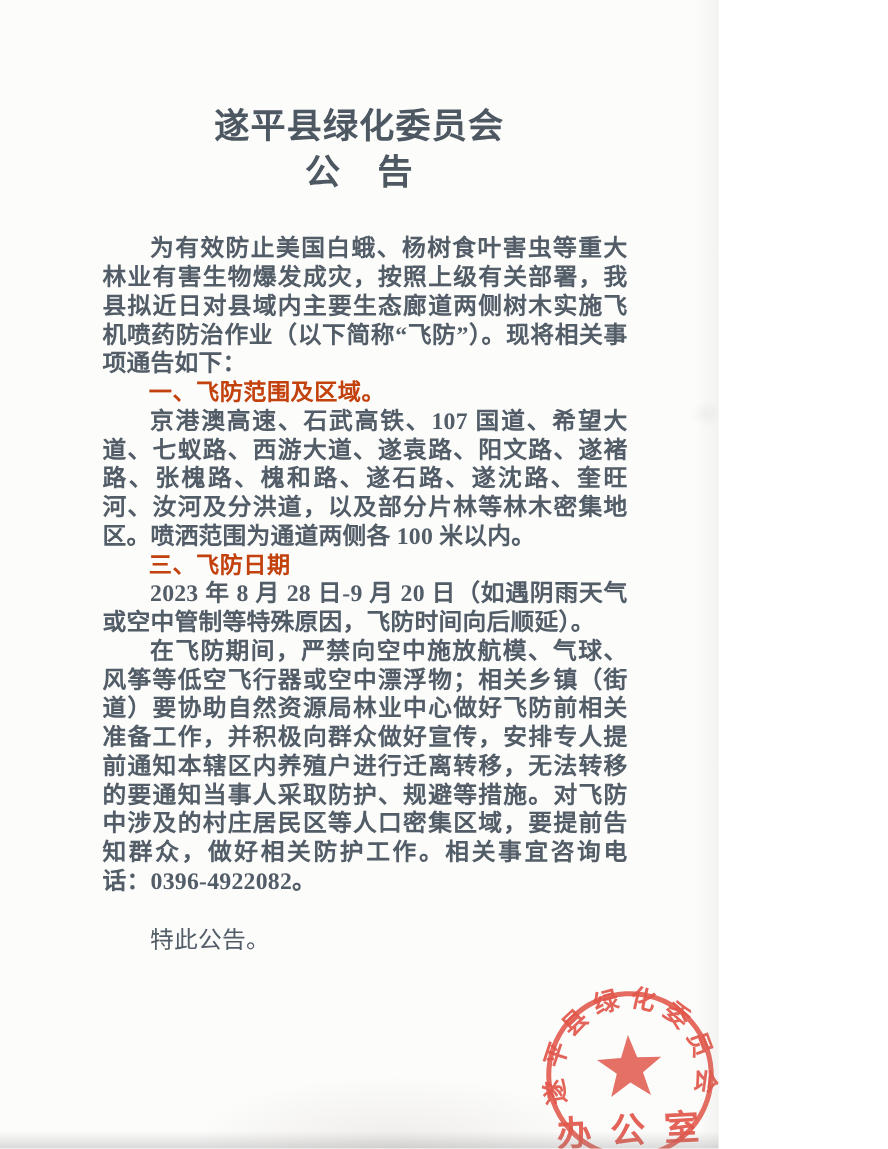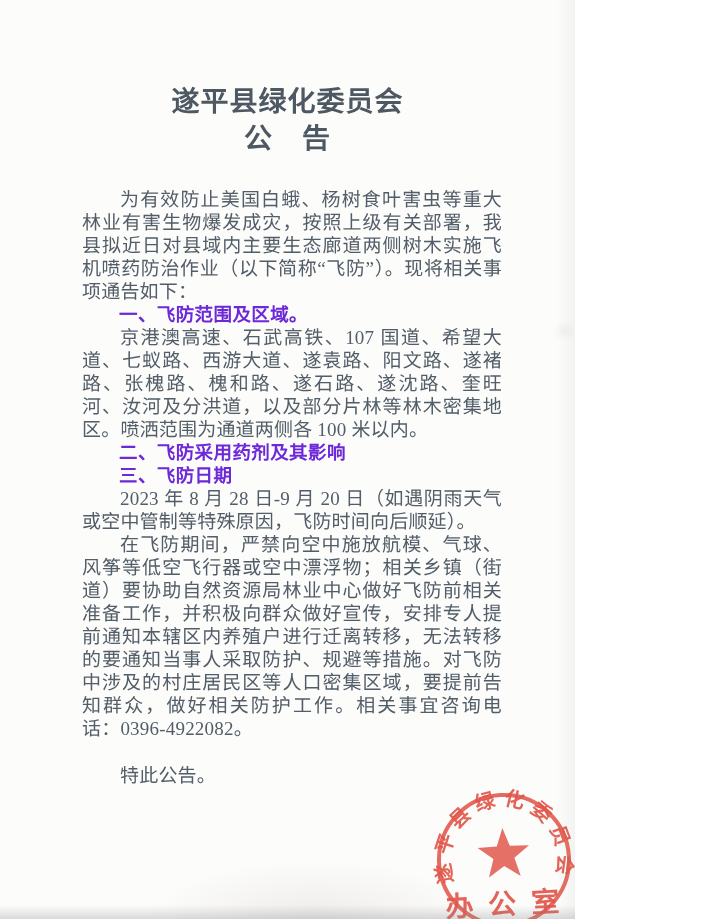--- a/index.html
+++ b/index.html
@@ -22,28 +22,28 @@
     line-height:37px;
     letter-spacing:1px;
   }
   .doc-body{
     margin:31px 73px 0 82px;
     font-size:19px;
     line-height:23px;
     letter-spacing:0.2px;
     text-align:justify;
   }
-  .par{margin:0;text-indent:2em;}
+  .par{margin:0;text-indent:2em;font-weight:bold;}
   .sec{
     margin:0;text-indent:2em;
     font-family:"DejaVu Sans","Liberation Sans",sans-serif;
     font-weight:bold;
     font-size:18.5px;
     letter-spacing:0.4px;
-    color:#6d28d9;
+    color:#c2410c;
   }
   .closing{margin:24px 0 0 0;text-indent:2em;}
   .seal{
     position:absolute;
     left:429px;top:785px;
     width:150px;height:150px;
     mix-blend-mode:multiply;
     opacity:0.93;
     transform:rotate(-3deg);
     pointer-events:none;
@@ -77,21 +77,20 @@
 
   <div class="titles">
     <div class="title-line">遂平县绿化委员会</div>
     <div class="title-line">公　告</div>
   </div>
 
   <div class="doc-body">
     <p class="par">为有效防止美国白蛾、杨树食叶害虫等重大林业有害生物爆发成灾，按照上级有关部署，我县拟近日对县域内主要生态廊道两侧树木实施飞机喷药防治作业（以下简称“飞防”）。现将相关事项通告如下：</p>
     <p class="sec">一、飞防范围及区域。</p>
     <p class="par">京港澳高速、石武高铁、107 国道、希望大道、七蚁路、西游大道、遂袁路、阳文路、遂褚路、张槐路、槐和路、遂石路、遂沈路、奎旺河、汝河及分洪道，以及部分片林等林木密集地区。喷洒范围为通道两侧各 100 米以内。</p>
-    <p class="sec">二、飞防采用药剂及其影响</p>
     <p class="sec">三、飞防日期</p>
     <p class="par">2023 年 8 月 28 日-9 月 20 日（如遇阴雨天气或空中管制等特殊原因，飞防时间向后顺延）。</p>
     <p class="par">在飞防期间，严禁向空中施放航模、气球、风筝等低空飞行器或空中漂浮物；相关乡镇（街道）要协助自然资源局林业中心做好飞防前相关准备工作，并积极向群众做好宣传，安排专人提前通知本辖区内养殖户进行迁离转移，无法转移的要通知当事人采取防护、规避等措施。对飞防中涉及的村庄居民区等人口密集区域，要提前告知群众，做好相关防护工作。相关事宜咨询电话：0396-4922082。</p>
     <p class="closing">特此公告。</p>
   </div>
 
   <svg class="seal" viewBox="0 0 150 150" aria-hidden="true">
     <circle cx="75" cy="75" r="65" fill="none" stroke="#e24a3d" stroke-width="4" opacity="0.88"></circle>
     <path id="sealArc" d="M 26.1,97.8 A 54,54 0 1 1 123.9,97.8" fill="none"></path>
     <text font-size="20" fill="#e24a3d" letter-spacing="6.5" opacity="0.92">

